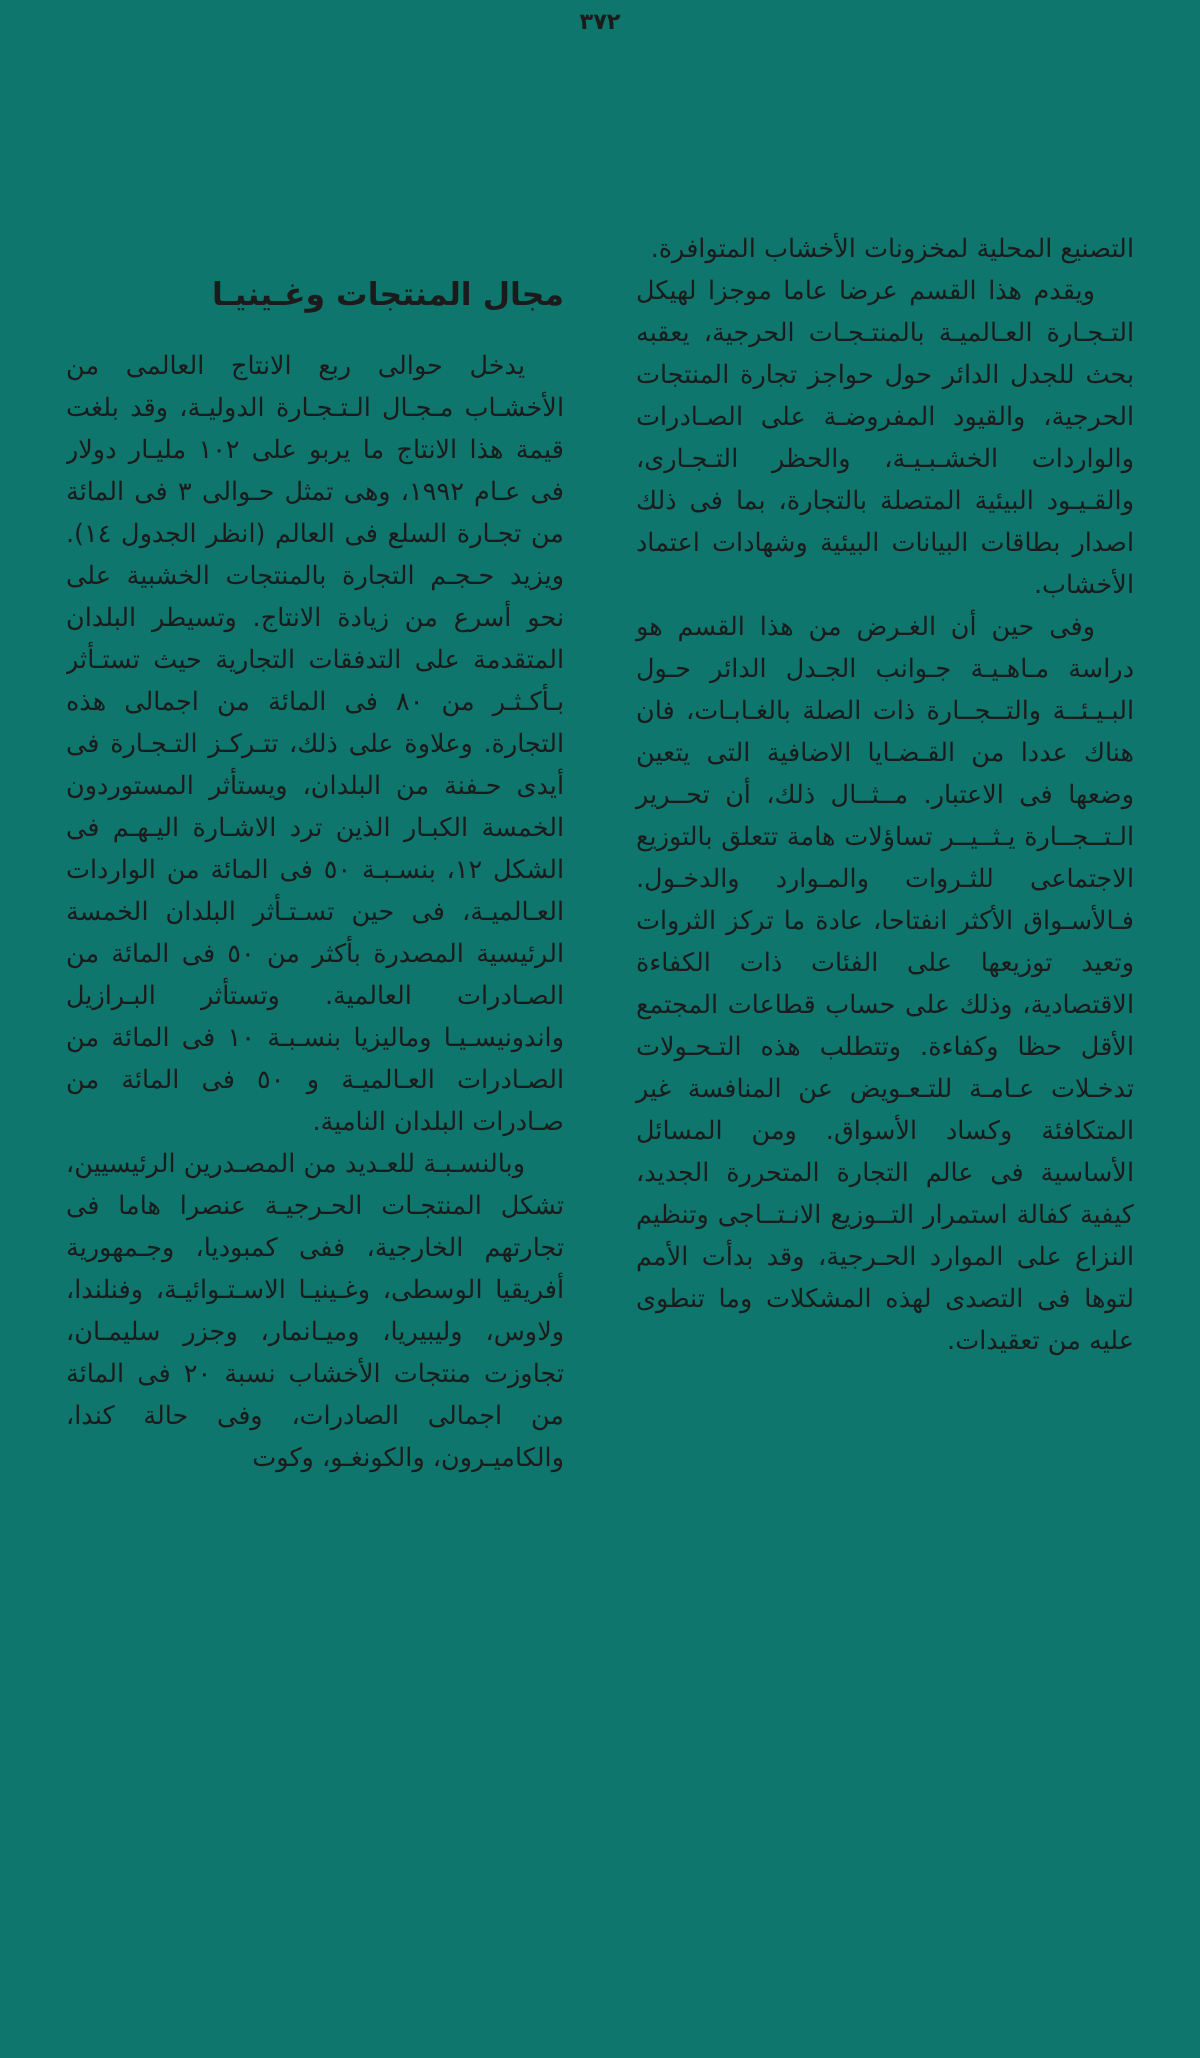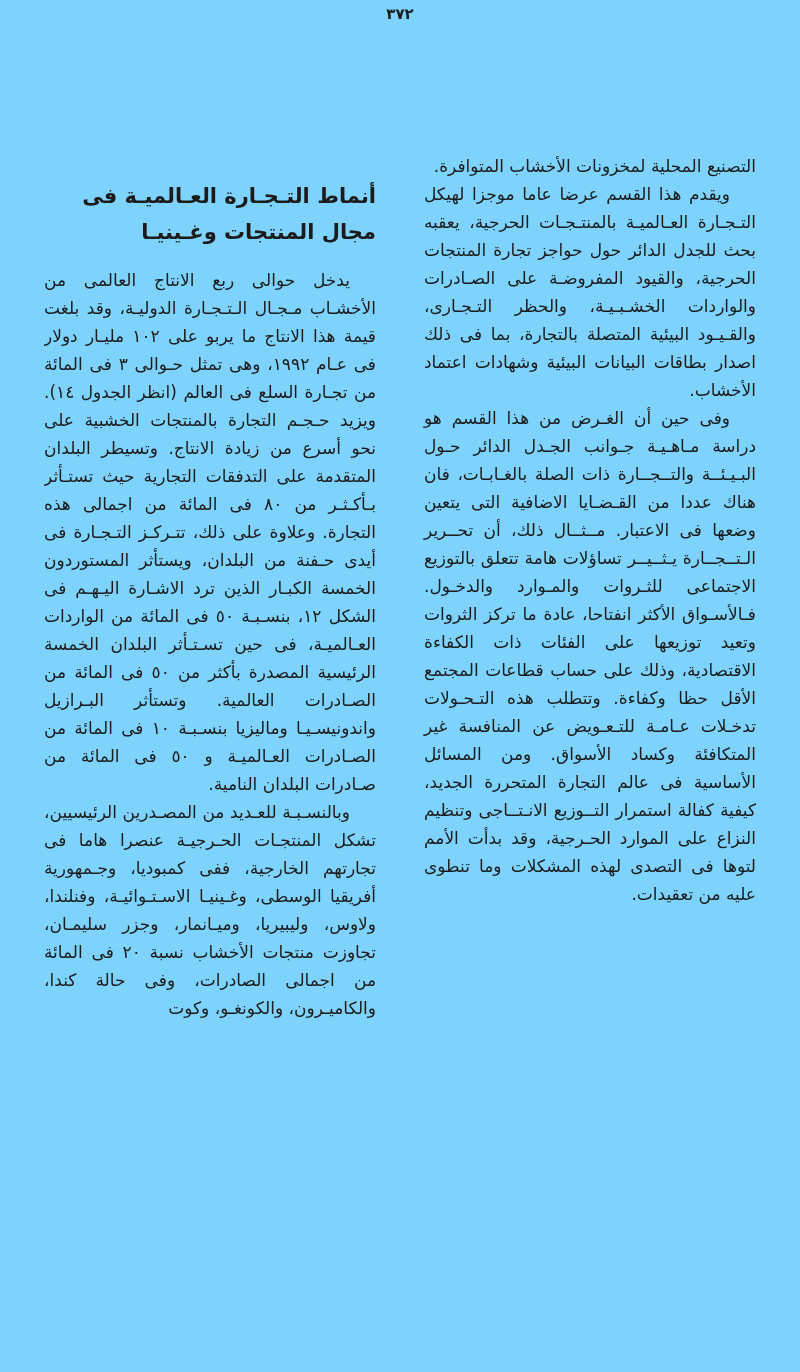--- a/index.html
+++ b/index.html
@@ -9,21 +9,21 @@
     height: 1372px;
     background: #ffffff;
     font-family: "DejaVu Sans", sans-serif;
     color: #1b1b1b;
   }
   .page {
     position: relative;
     width: 800px;
     height: 1372px;
     overflow: hidden;
-    background: #7dd3fc;
+    background: #0f766e;
   }
   .page-number {
     position: absolute;
     top: 5px;
     left: 0;
     right: 0;
     text-align: center;
     font-size: 15px;
     font-weight: bold;
     letter-spacing: 1px;
@@ -70,21 +70,20 @@
   <div class="columns">
 
     <div class="col right-col">
       <p class="para">التصنيع المحلية لمخزونات الأخشاب المتوافرة.</p>
       <p class="para para-indent">ويقدم هذا القسم عرضا عاما موجزا لهيكل التـجـارة العـالميـة بالمنتـجـات الحرجية، يعقبه بحث للجدل الدائر حول حواجز تجارة المنتجات الحرجية، والقيود المفروضـة على الصـادرات والواردات الخشـبـيـة، والحظر التـجـارى، والقـيـود البيئية المتصلة بالتجارة، بما فى ذلك اصدار بطاقات البيانات البيئية وشهادات اعتماد الأخشاب.</p>
       <p class="para para-indent">وفى حين أن الغـرض من هذا القسم هو دراسة مـاهـيـة جـوانب الجـدل الدائر حـول البـيـئــة والتــجــارة ذات الصلة بالغـابـات، فان هناك عددا من القـضـايا الاضافية التى يتعين وضعها فى الاعتبار. مــثــال ذلك، أن تحــرير الـتــجــارة يـثــيــر تساؤلات هامة تتعلق بالتوزيع الاجتماعى للثـروات والمـوارد والدخـول. فـالأسـواق الأكثر انفتاحا، عادة ما تركز الثروات وتعيد توزيعها على الفئات ذات الكفاءة الاقتصادية، وذلك على حساب قطاعات المجتمع الأقل حظا وكفاءة. وتتطلب هذه التـحـولات تدخـلات عـامـة للتـعـويض عن المنافسة غير المتكافئة وكساد الأسواق. ومن المسائل الأساسية فى عالم التجارة المتحررة الجديد، كيفية كفالة استمرار التــوزيع الانـتــاجى وتنظيم النزاع على الموارد الحـرجية، وقد بدأت الأمم لتوها فى التصدى لهذه المشكلات وما تنطوى عليه من تعقيدات.</p>
     </div>
 
     <div class="col left-col">
       <h2 class="heading">
-        <span>أنماط التـجـارة العـالميـة فى</span>
         <span>مجال المنتجات وغـينيـا</span>
       </h2>
       <p class="para para-indent">يدخل حوالى ربع الانتاج العالمى من الأخشـاب مـجـال الـتـجـارة الدوليـة، وقد بلغت قيمة هذا الانتاج ما يربو على ١٠٢ مليـار دولار فى عـام ١٩٩٢، وهى تمثل حـوالى ٣ فى المائة من تجـارة السلع فى العالم (انظر الجدول ١٤). ويزيد حـجـم التجارة بالمنتجات الخشبية على نحو أسرع من زيادة الانتاج. وتسيطر البلدان المتقدمة على التدفقات التجارية حيث تستـأثر بـأكـثـر من ٨٠ فى المائة من اجمالى هذه التجارة. وعلاوة على ذلك، تتـركـز التـجـارة فى أيدى حـفنة من البلدان، ويستأثر المستوردون الخمسة الكبـار الذين ترد الاشـارة اليـهـم فى الشكل ١٢، بنسـبـة ٥٠ فى المائة من الواردات العـالميـة، فى حين تسـتـأثر البلدان الخمسة الرئيسية المصدرة بأكثر من ٥٠ فى المائة من الصـادرات العالمية. وتستأثر البـرازيل واندونيسـيـا وماليزيا بنسـبـة ١٠ فى المائة من الصـادرات العـالميـة و ٥٠ فى المائة من صـادرات البلدان النامية.</p>
       <p class="para para-indent">وبالنسـبـة للعـديد من المصـدرين الرئيسيين، تشكل المنتجـات الحـرجيـة عنصرا هاما فى تجارتهم الخارجية، ففى كمبوديا، وجـمهورية أفريقيا الوسطى، وغـينيـا الاسـتـوائيـة، وفنلندا، ولاوس، وليبيريا، وميـانمار، وجزر سليمـان، تجاوزت منتجات الأخشاب نسبة ٢٠ فى المائة من اجمالى الصادرات، وفى حالة كندا، والكاميـرون، والكونغـو، وكوت</p>
     </div>
 
   </div>
 
 </div>
 

